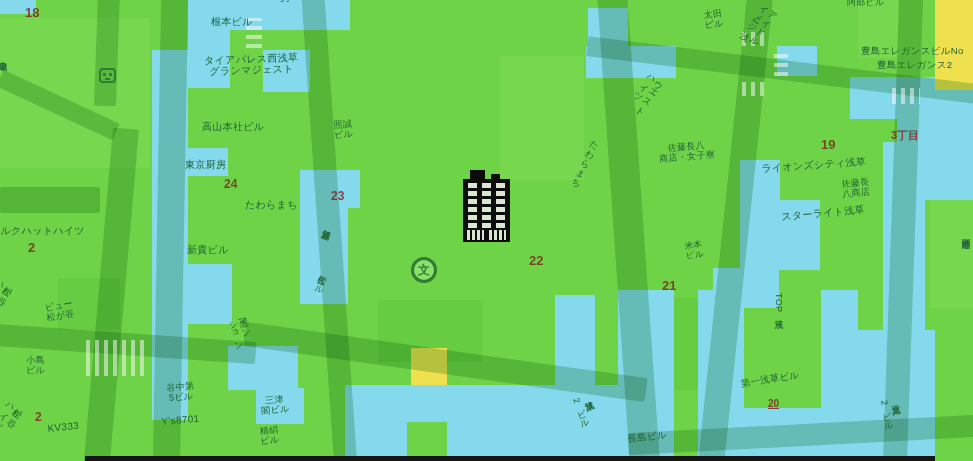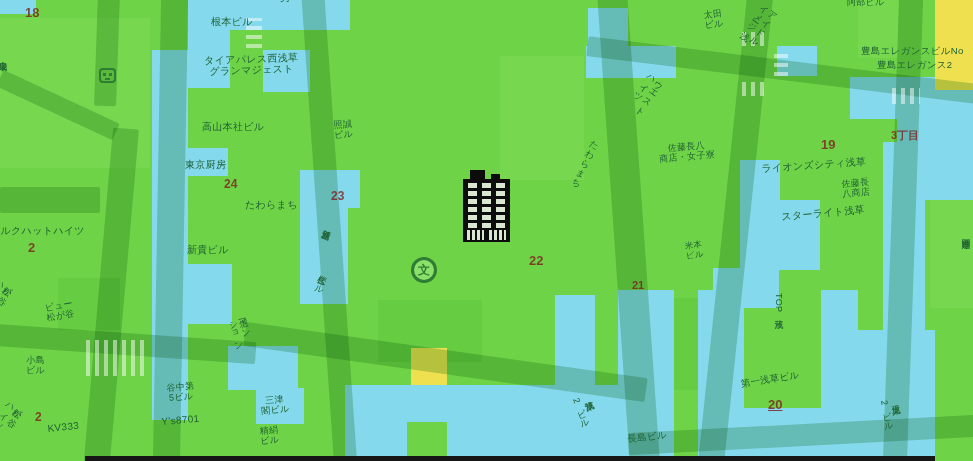--- a/index.html
+++ b/index.html
@@ -189,28 +189,28 @@
         <div>佐藤長八</div>
         <div>商店・女子寮</div>
       </div>
       <div class="lbl" style="left: 761px; top: 163px; font-size: 10px; transform: rotate(-4deg);">ライオンズシティ浅草</div>
       <div class="lbl ctr" style="left: 841px; top: 179px; font-size: 9px; transform: rotate(-5deg);">
         <div>佐藤長</div>
         <div>八商店</div>
       </div>
       <div class="lbl" style="left: 781px; top: 211px; font-size: 10px; transform: rotate(-5deg);">スターライト浅草</div>
       <div class="lbl vert" style="left: 961px; top: 232px; font-size: 9px;">国際通り</div>
-      <div class="lbl num" style="left: 632px; top: 279px; font-size: 11px;">21</div>
+      <div class="lbl num" style="left: 662px; top: 279px; font-size: 13px;">21</div>
       <div class="lbl ctr" style="left: 684px; top: 242px; font-size: 8.5px; transform: rotate(-8deg);">
         <div>米本</div>
         <div>ビル</div>
       </div>
       <div class="lbl vert" style="left: 774px; top: 293px; font-size: 9px;">TOP浅草</div>
       <div class="lbl" style="left: 740px; top: 379px; font-size: 9.5px; transform: rotate(-9deg);">第一浅草ビル</div>
-      <div class="lbl num" style="left: 768px; top: 398px; font-size: 13px; text-decoration: underline;">20</div>
+      <div class="lbl num" style="left: 768px; top: 398px; font-size: 10px; text-decoration: underline;">20</div>
       <div class="lbl" style="left: 627px; top: 434px; font-size: 9.5px; transform: rotate(-6deg);">長島ビル</div>
       <div class="lbl v2" style="left: 571px; top: 400px; font-size: 9px; transform: rotate(-20deg);">
         <div>浅草第</div>
         <div>2ビル</div>
       </div>
       <div class="lbl v2" style="left: 879px; top: 401px; font-size: 9px; transform: rotate(-10deg);">
         <div>児玉第</div>
         <div>2ビル</div>
       </div>
       <div class="lbl v2" style="left: 226px; top: 316px; font-size: 9px; transform: rotate(-15deg);">

